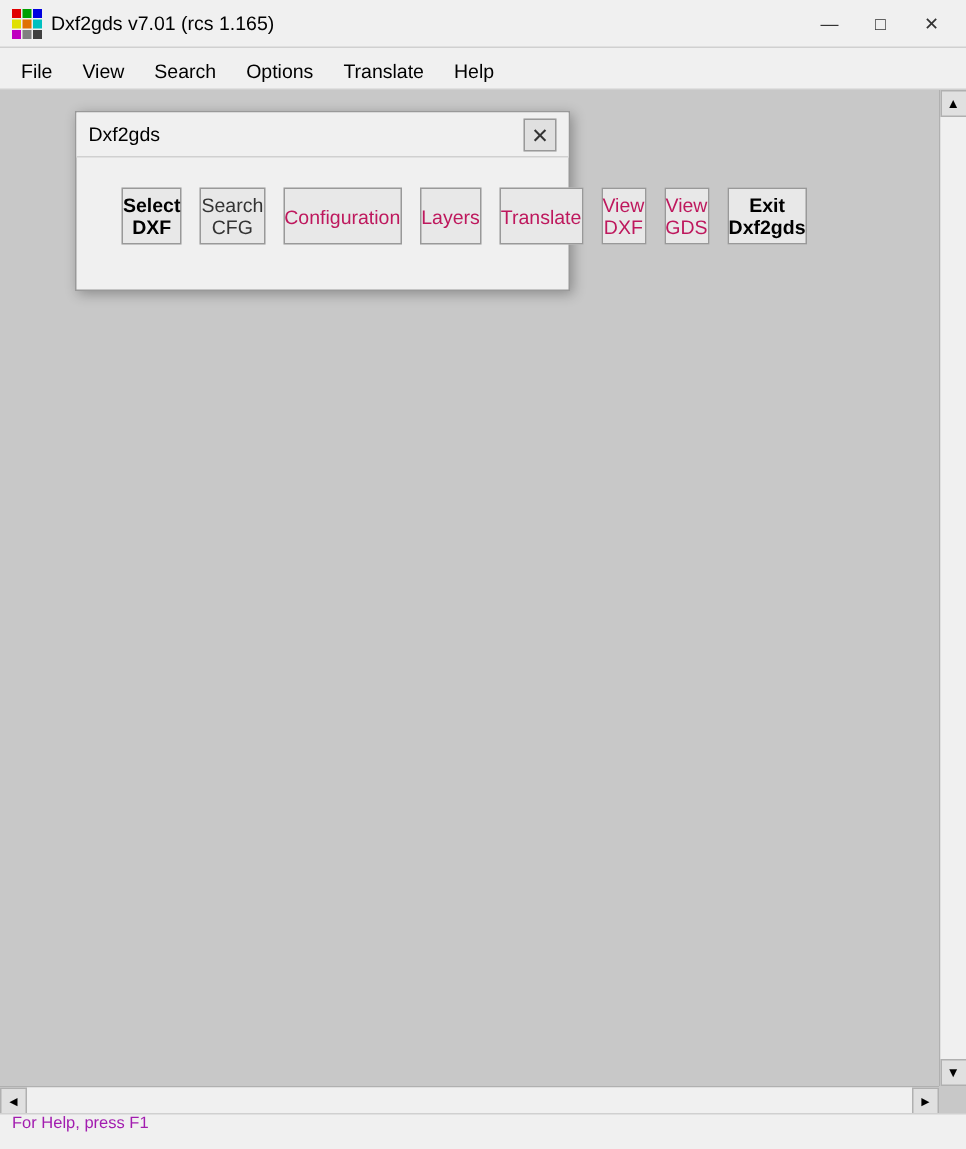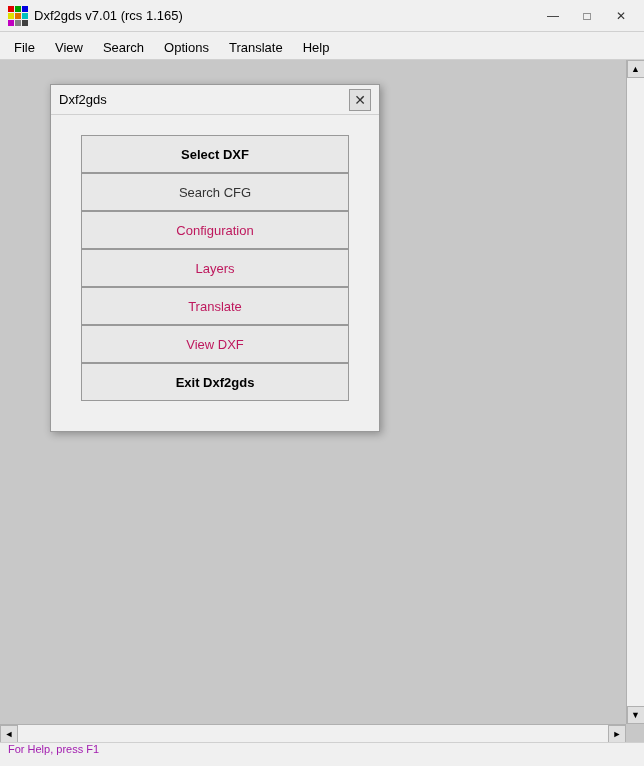--- a/index.html
+++ b/index.html
@@ -150,21 +150,21 @@
     .scrollbar-track-h {
       flex: 1;
       height: 100%;
       background: #f0f0f0;
     }
 
     
     .dialog {
       position: absolute;
       left: 50px;
-      top: 24px;
+      top: 14px;
       width: 330px;
       background: #f0f0f0;
       border: 1px solid #999;
       box-shadow: 2px 2px 8px rgba(0,0,0,0.3);
     }
 
     .dialog-title-bar {
       background: #f0f0f0;
       height: 30px;
       display: flex;
@@ -189,22 +189,22 @@
       align-items: center;
       justify-content: center;
       cursor: pointer;
       font-size: 14px;
       color: #333;
     }
 
     .dialog-body {
       padding: 20px 30px 30px 30px;
       display: flex;
-      flex-direction: column;
-      gap: 0;
+      flex-direction: row;
+      gap: 12px;
     }
 
     
     .dialog-btn {
       width: 100%;
       height: 38px;
       background: #e8e8e8;
       border: 1px solid #999;
       border-radius: 0;
       font-size: 13px;
@@ -298,20 +298,21 @@
       <button class="dialog-btn">Search CFG</button>
 
       <button class="dialog-btn disabled-btn">Configuration</button>
 
       <button class="dialog-btn disabled-btn">Layers</button>
 
       <button class="dialog-btn disabled-btn">Translate</button>
 
       <button class="dialog-btn disabled-btn">View DXF</button>
 
+      <button class="dialog-btn disabled-btn">View GDS</button>
 
       <button class="dialog-btn bold-text">Exit Dxf2gds</button>
 
     </div>
   </div>
 
 </div>
 
 <div class="status-bar">
   <span>For Help, press F1</span>

